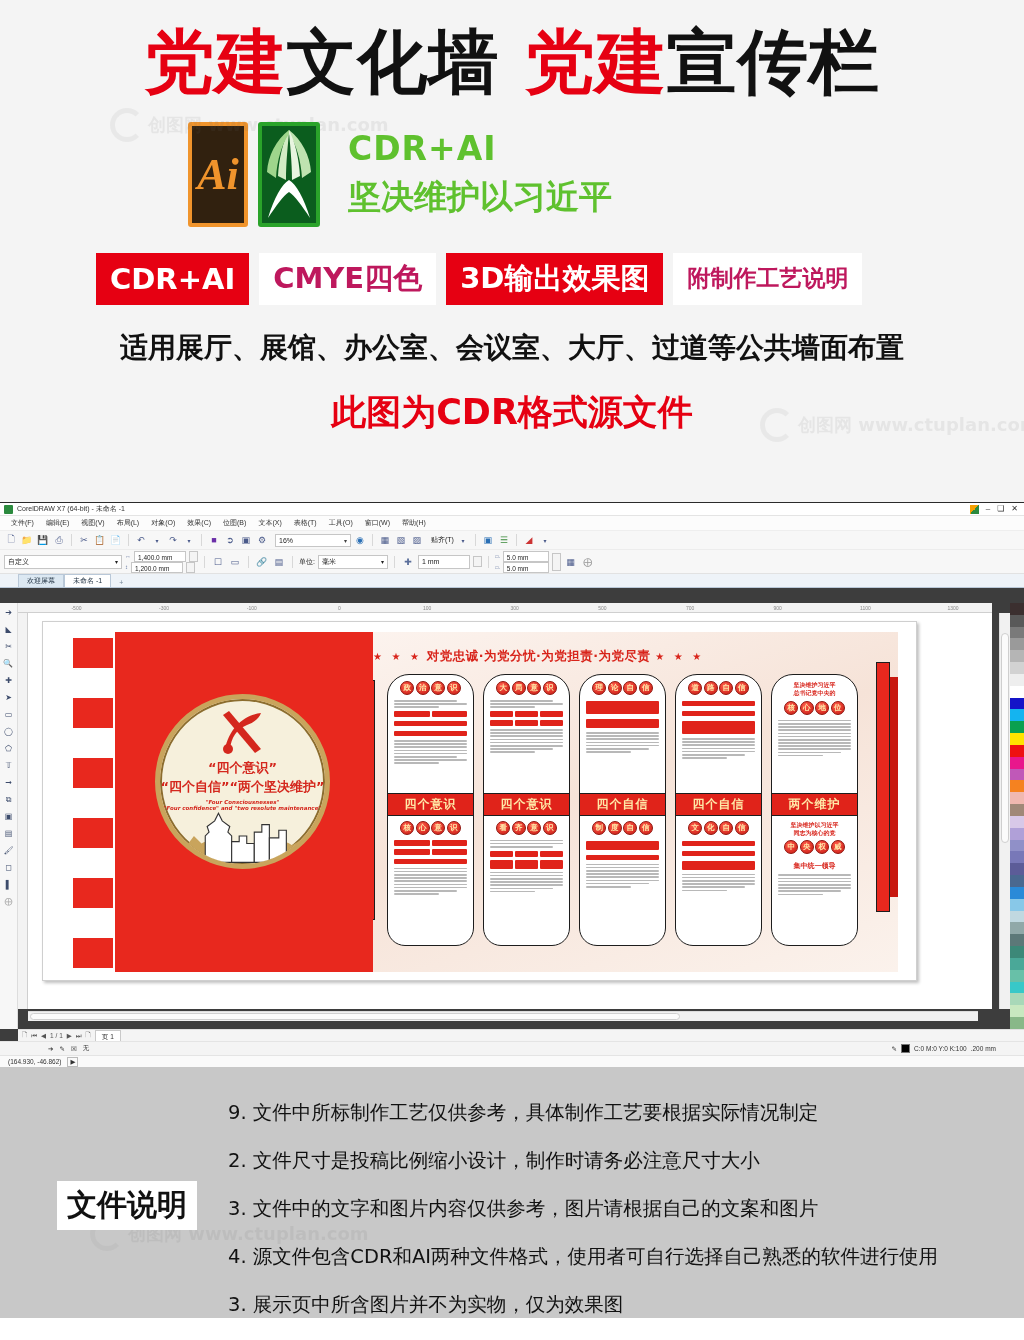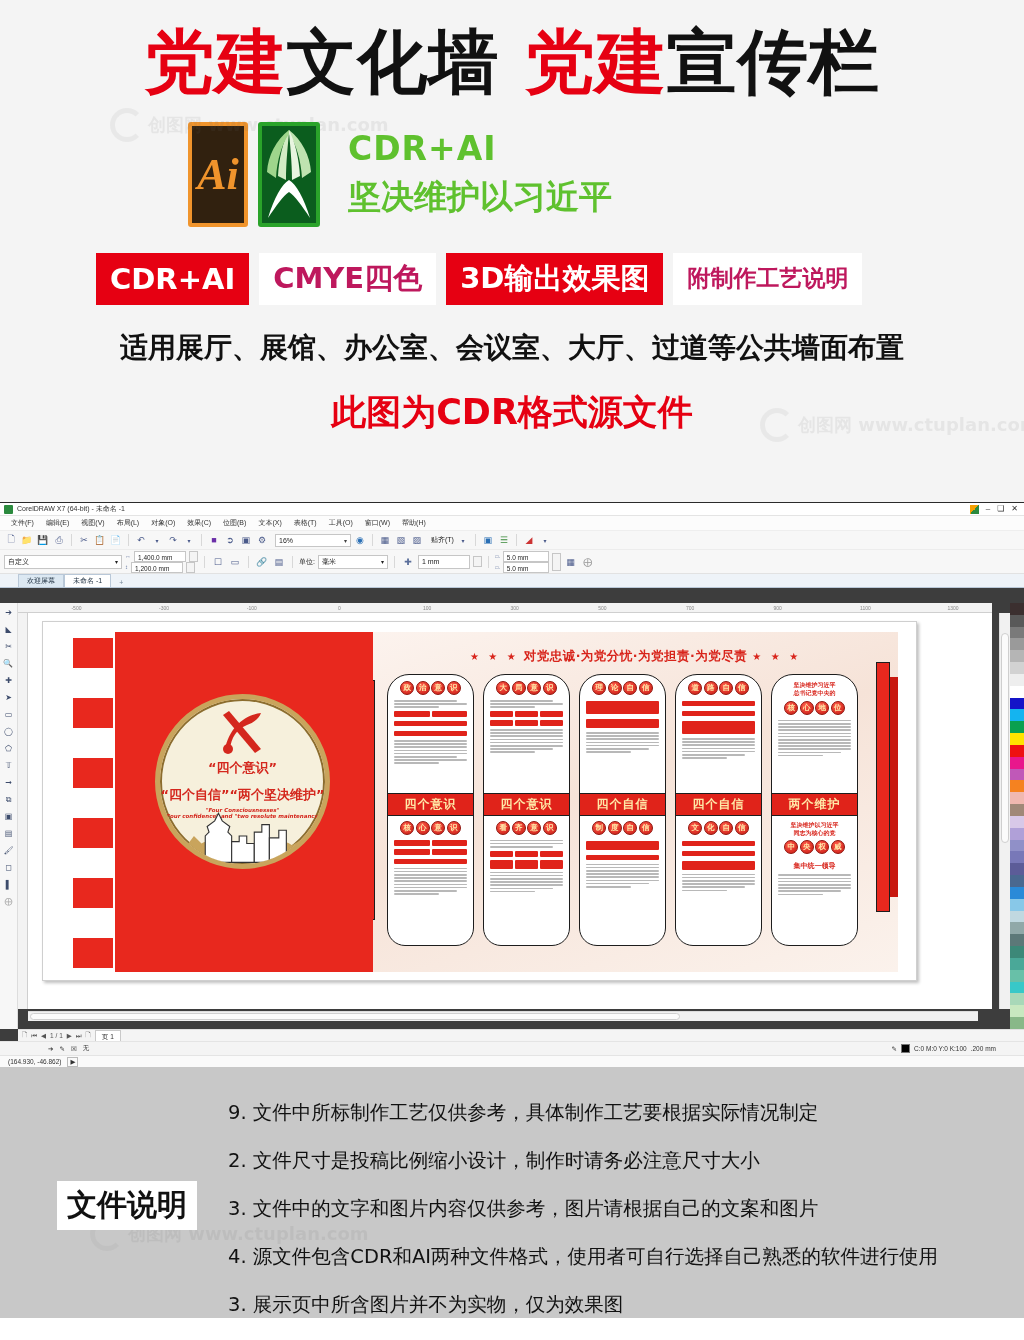--- a/index.html
+++ b/index.html
@@ -228,41 +228,41 @@
     border-radius: 50%; background: #f6f0dc;
     border: 5px solid #c9a45c; box-shadow: 0 0 0 2px #8c6d2f inset;
     overflow: hidden;
   }
   .emblem { position:absolute; left: 50%; top: 10px; transform: translateX(-50%); }
   .badge-txt {
     position: absolute; left: 0; right: 0; top: 60px; text-align: center;
     color: #d4271d; font-weight: bold; font-family: "DejaVu Sans", sans-serif;
   }
   .badge-txt .b1 { font-size: 13px; }
-  .badge-txt .b2 { font-size: 13px; margin-top: 9px; }
+  .badge-txt .b2 { font-size: 13px; margin-top: 1px; }
   .badge-txt .b3 { font-size: 5.5px; margin-top: 3px; font-style: italic;}
   .badge-txt .b4 { font-size: 5.5px; font-style: italic;}
   .skyline { position:absolute; left:0; bottom:0; width:100%; height: 58px; }
   .slogan {
     position: absolute; left: 46px; bottom: 26px; width: 240px; text-align: center;
   }
   .slogan .s1 {
     font-size: 21px; font-weight: bold; color: #f7e7bf; letter-spacing: 2px;
     font-family: "Liberation Serif", serif; font-style: italic;
     text-shadow: 1px 1px 0 #9b1810;
   }
   .slogan .s2 { font-size: 5.5px; color: #f5dca7; margin-top: 2px; font-style: italic; font-weight: bold; }
 
   .art-right {
     position: absolute; left: 330px; top: 10px; right: 18px; height: 340px;
     background: linear-gradient(160deg,#fcf3ee 0%,#f6e3d8 45%,#fbf2ec 100%);
     overflow: hidden;
   }
   .headline {
-    position: absolute; left: 0; right: 0; top: 16px; text-align: center;
+    position: absolute; left: 0; right: 0; top: 16px; 
     color: #d8241b; font-size: 12.5px; font-weight: bold; letter-spacing: .5px;
     white-space: nowrap; font-family: "DejaVu Sans", sans-serif;
   }
   .headline .stars { letter-spacing: 3px; font-size: 10px; }
   .cols { position: absolute; left: 14px; right: 40px; top: 42px; bottom: 26px; display: flex; gap: 9px; }
   .col {
     flex: 1; background: #ffffff; border: 1.4px solid #1d1d1d;
     border-radius: 22px 22px 18px 18px;
     display: flex; flex-direction: column; overflow: hidden; position: relative;
   }

